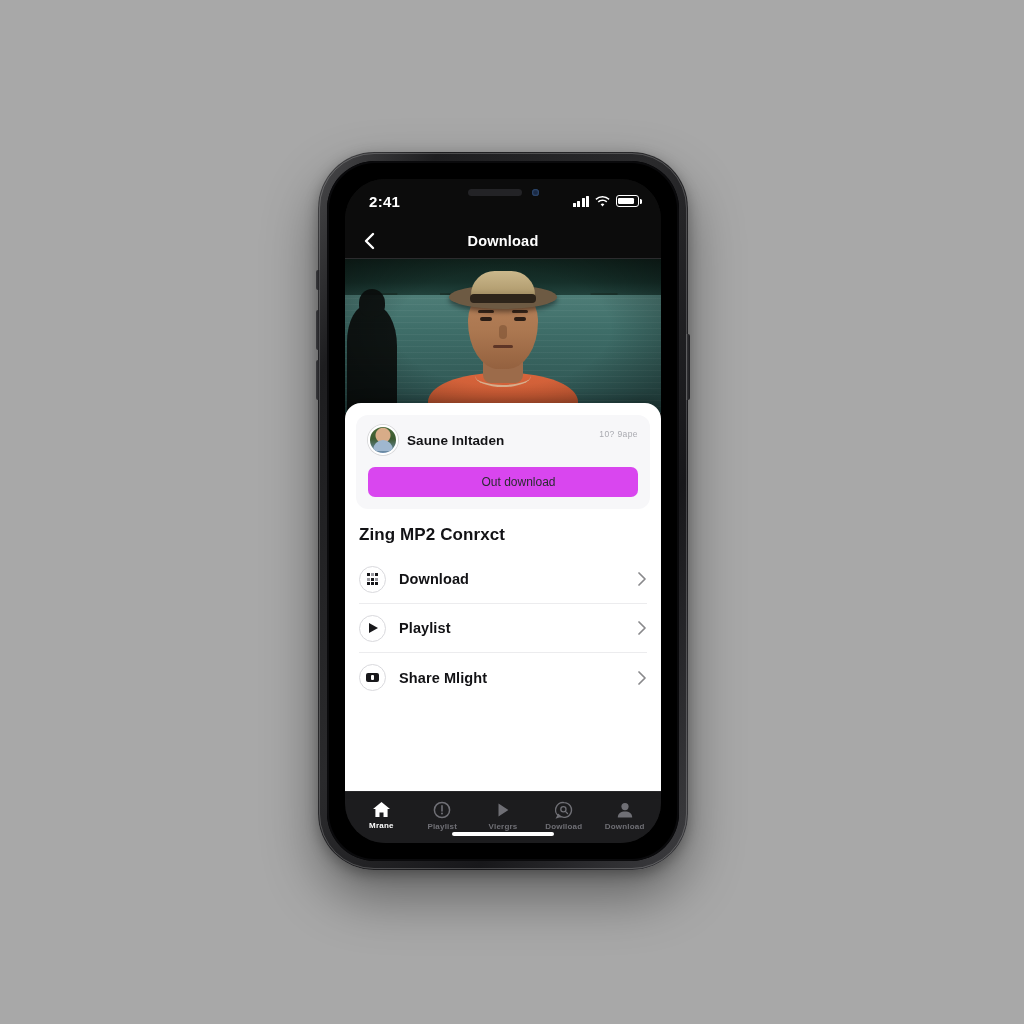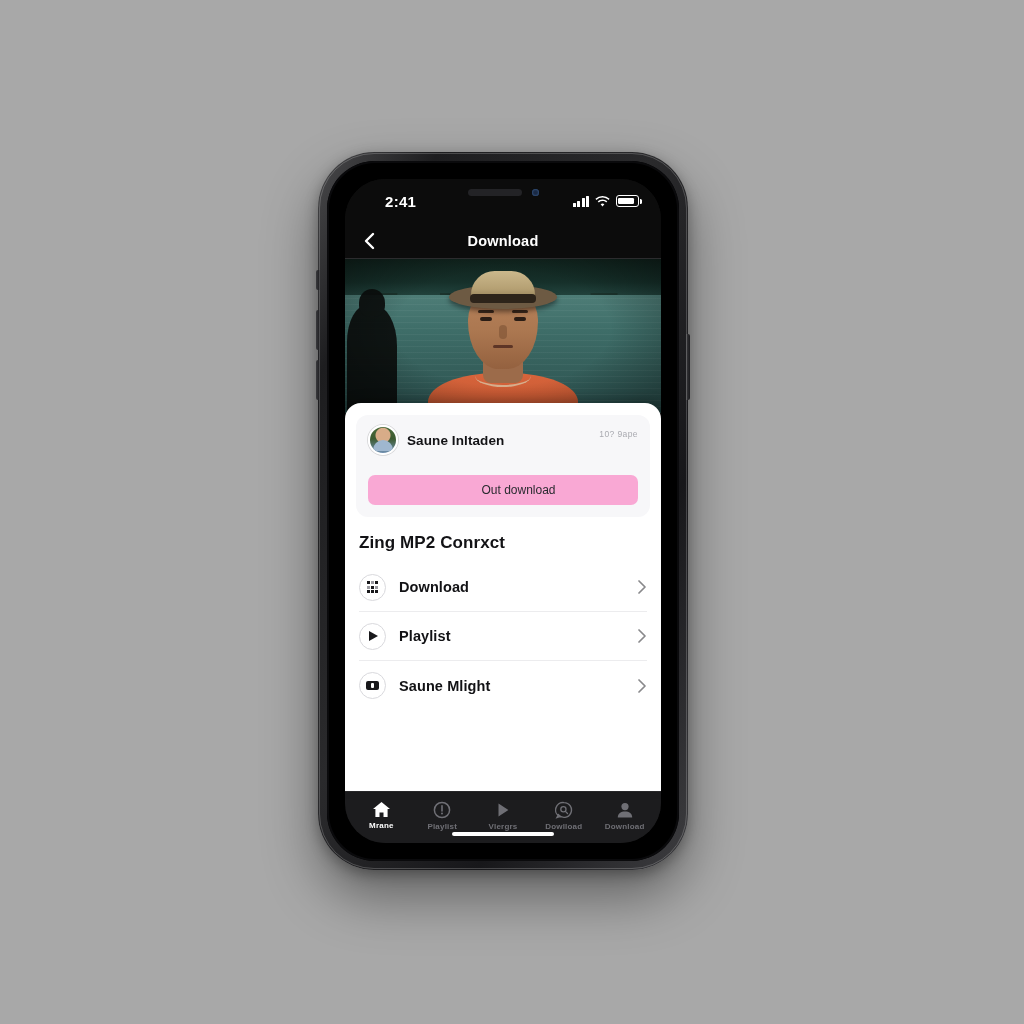--- a/index.html
+++ b/index.html
@@ -51,21 +51,21 @@
 
   
   #statusbar {
     height:44px; flex:0 0 44px;
     background:#0c0c0c;
     color:#fff;
     display:flex; align-items:center; justify-content:space-between;
     padding:0 22px 0 24px;
     position:relative;
   }
-  #clock { font-size:15px; font-weight:bold; letter-spacing:.3px;margin-left:16px; }
+  #clock { font-size:15px; font-weight:bold; letter-spacing:.3px; }
   #status-right { display:flex; align-items:center; gap:6px; }
   .bars { display:flex; align-items:flex-end; gap:1.5px; height:11px; }
   .bars i { width:3px; background:#fff; border-radius:.5px; display:block; }
   .bars i:nth-child(1){height:4px;} .bars i:nth-child(2){height:6px;}
   .bars i:nth-child(3){height:8.5px;} .bars i:nth-child(4){height:11px;}
   #battery {
     width:23px; height:11.5px; border:1.5px solid #fff; border-radius:3px;
     position:relative; padding:1.3px;
   }
   #battery::after{
@@ -226,22 +226,22 @@
     font-size:8.5px; color:#a9aab0; letter-spacing:.4px;
     filter:blur(.25px);
   }
   #post-body {
     margin-top:9px;
     font-size:11.5px; line-height:1.42; color:#5d5e64;
     letter-spacing:.05px;
     filter:blur(.2px);
   }
   #post-action {
-    margin-top:20px; width:100%; height:30px;
-    background:#f9a8d4; border:none; border-radius:7px;
+    margin-top:12px; width:100%; height:30px;
+    background:#d946ef; border:none; border-radius:7px;
     color:#2a2b30; font-size:12px;
     font-family:"Liberation Sans", sans-serif;
     cursor:pointer;
     padding-left:31px;
   }
 
   
   #section-title {
     margin:16px 0 0 14px;
     font-size:17px; font-weight:bold; color:#121215; letter-spacing:.1px;
@@ -405,21 +405,21 @@
             <div class="row-label">Playlist</div>
             <svg class="row-chev" width="10" height="16" viewBox="0 0 10 16">
               <path d="M2 2l6 6-6 6" fill="none" stroke="#2a2a2e" stroke-width="1.7" stroke-linecap="round" stroke-linejoin="round"></path>
             </svg>
           </div>
 
           <div class="row">
             <div class="row-ic">
               <div class="ic-card"></div>
             </div>
-            <div class="row-label">Saune Mlight</div>
+            <div class="row-label">Share Mlight</div>
             <svg class="row-chev" width="10" height="16" viewBox="0 0 10 16">
               <path d="M2 2l6 6-6 6" fill="none" stroke="#2a2a2e" stroke-width="1.7" stroke-linecap="round" stroke-linejoin="round"></path>
             </svg>
           </div>
 
         </div>
       </div>
 
       <div id="tabbar">
 

